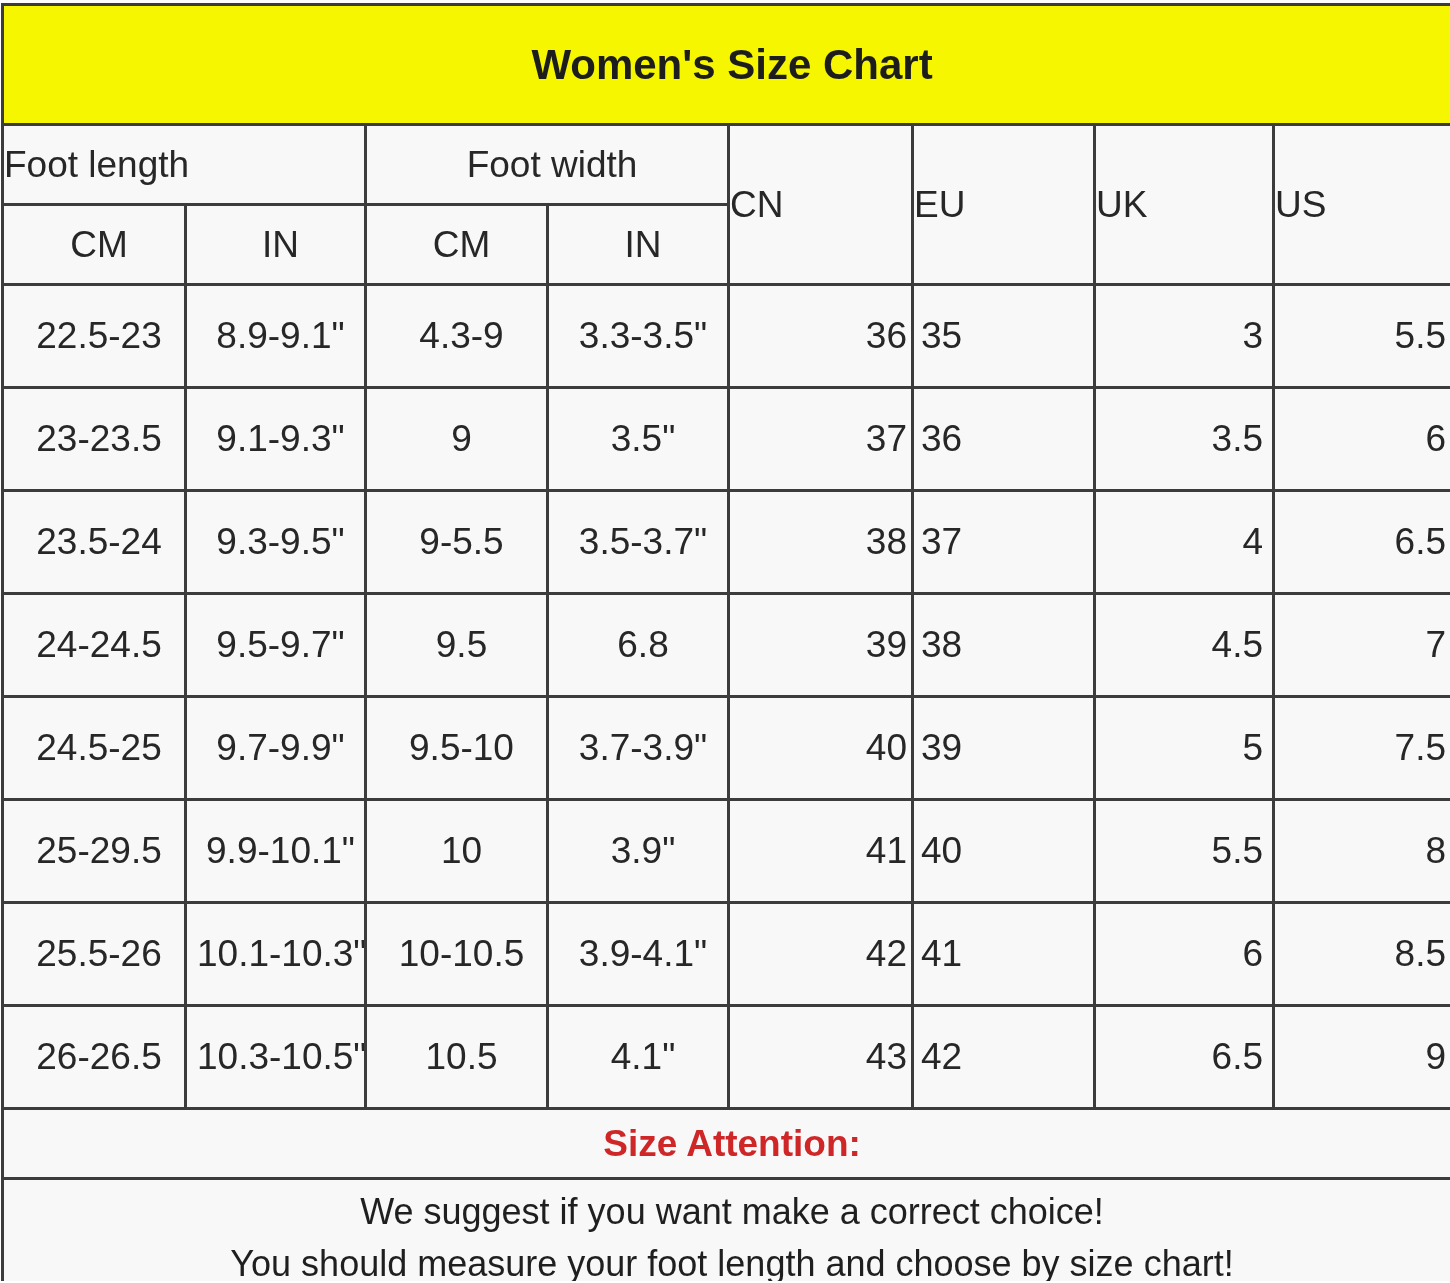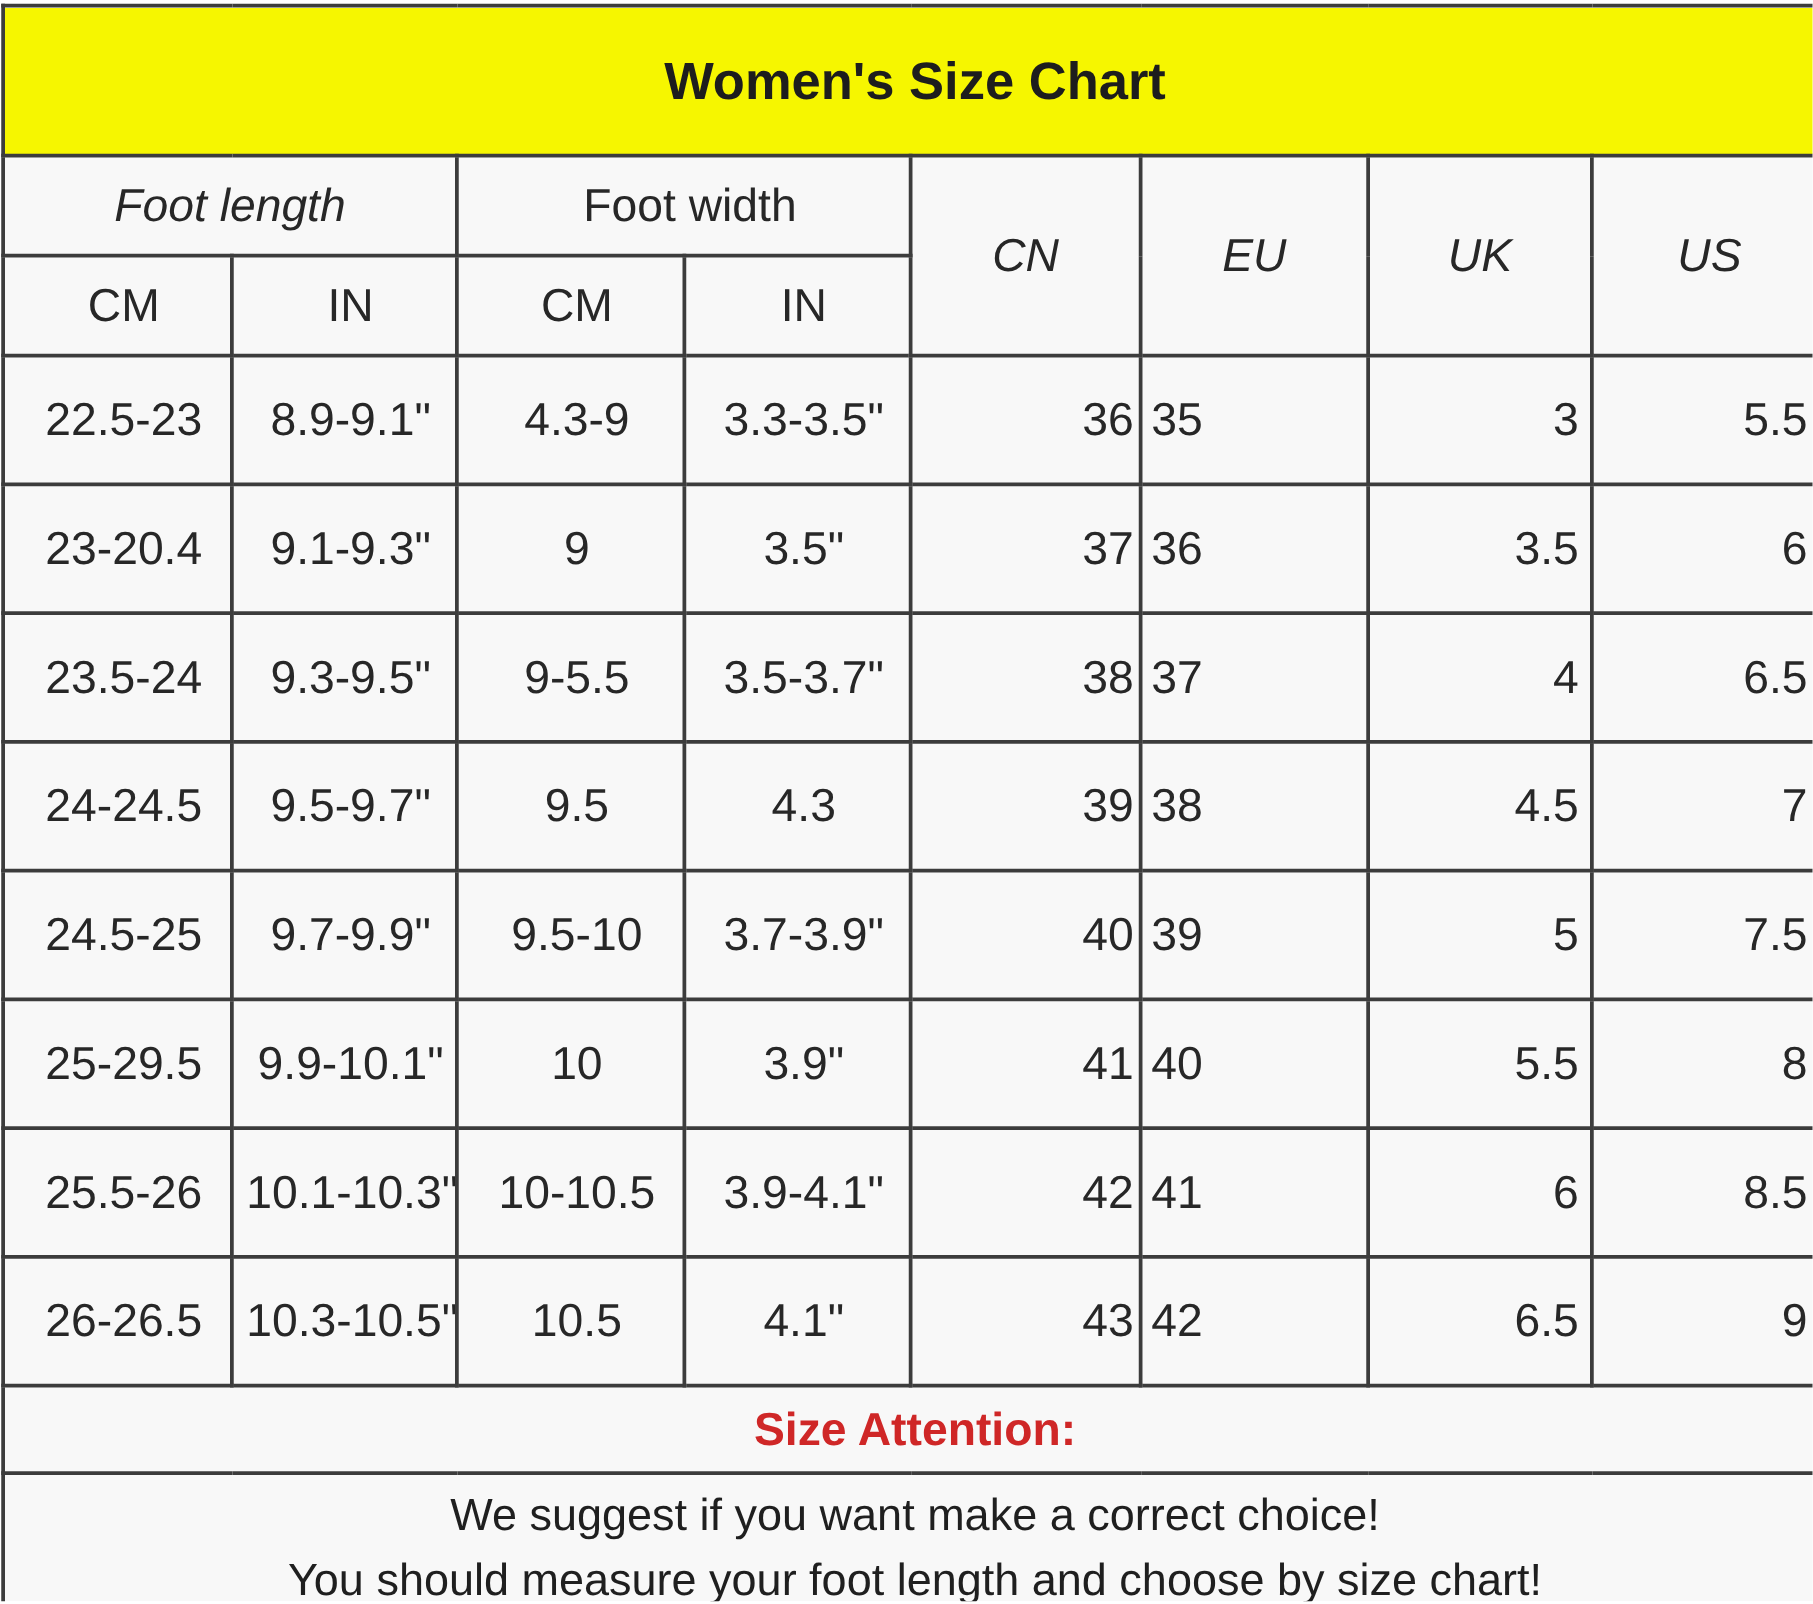--- a/index.html
+++ b/index.html
@@ -30,21 +30,21 @@
   
   tr.banner-row td   { height: 117px; }
   tr.group-row td    { height: 77px;  }
   tr.unit-row td     { height: 77px;  }
   tr.data-row td     { height: 100px; }
   tr.attention-row td{ height: 67px;  }
   tr.footer-row td   { height: 101px; border-bottom: none; }
 
   
   .al { text-align: center;  padding-left: 10px; }
-  .ac { text-align: center; font-style: italic; }
+  .ac { text-align: left; }
   .cn { text-align: right; padding-right: 4px; }
   .eu { text-align: left;  padding-left: 7px; margin-left: 12px; }
   .uk { text-align: right; padding-right: 9px; }
   .us { text-align: right; padding-right: 14px; }
 
   td.banner-cell {
     background: #f6f600;
     text-align: center;
     font-weight: bold;
     font-size: 42px;
@@ -105,21 +105,21 @@
     <td class="al">8.9-9.1"</td>
     <td class="al">4.3-9</td>
     <td class="al">3.3-3.5"</td>
     <td class="cn">36</td>
     <td class="eu">35</td>
     <td class="uk">3</td>
     <td class="us">5.5</td>
   </tr>
 
   <tr class="data-row">
-    <td class="al">23-20.4</td>
+    <td class="al">23-23.5</td>
     <td class="al">9.1-9.3"</td>
     <td class="al">9</td>
     <td class="al">3.5"</td>
     <td class="cn">37</td>
     <td class="eu">36</td>
     <td class="uk">3.5</td>
     <td class="us">6</td>
   </tr>
 
   <tr class="data-row">
@@ -130,21 +130,21 @@
     <td class="cn">38</td>
     <td class="eu">37</td>
     <td class="uk">4</td>
     <td class="us">6.5</td>
   </tr>
 
   <tr class="data-row">
     <td class="al">24-24.5</td>
     <td class="al">9.5-9.7"</td>
     <td class="al">9.5</td>
-    <td class="al">4.3</td>
+    <td class="al">6.8</td>
     <td class="cn">39</td>
     <td class="eu">38</td>
     <td class="uk">4.5</td>
     <td class="us">7</td>
   </tr>
 
   <tr class="data-row">
     <td class="al">24.5-25</td>
     <td class="al">9.7-9.9"</td>
     <td class="al">9.5-10</td>

